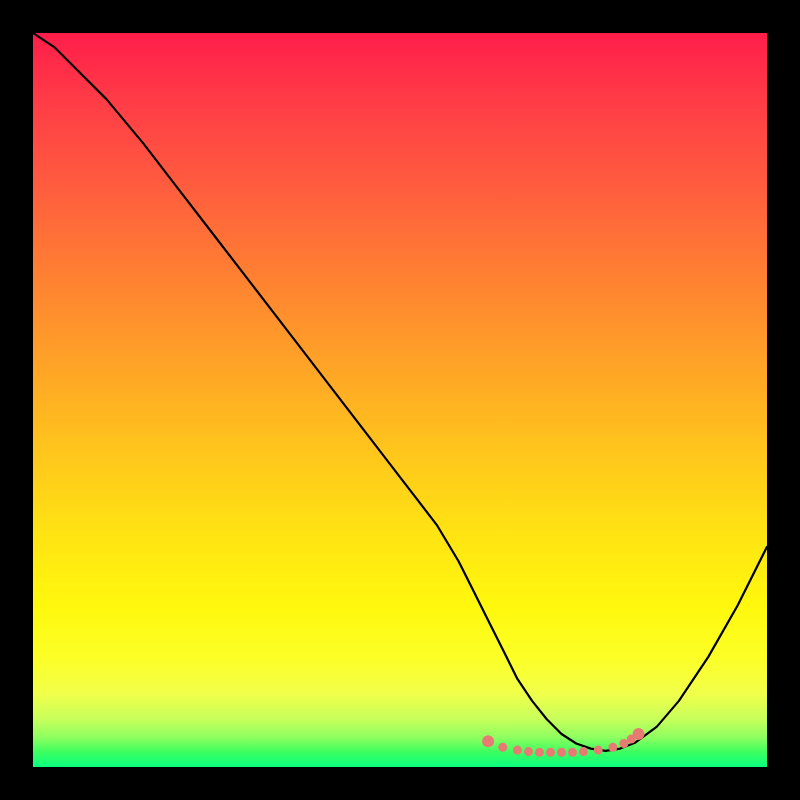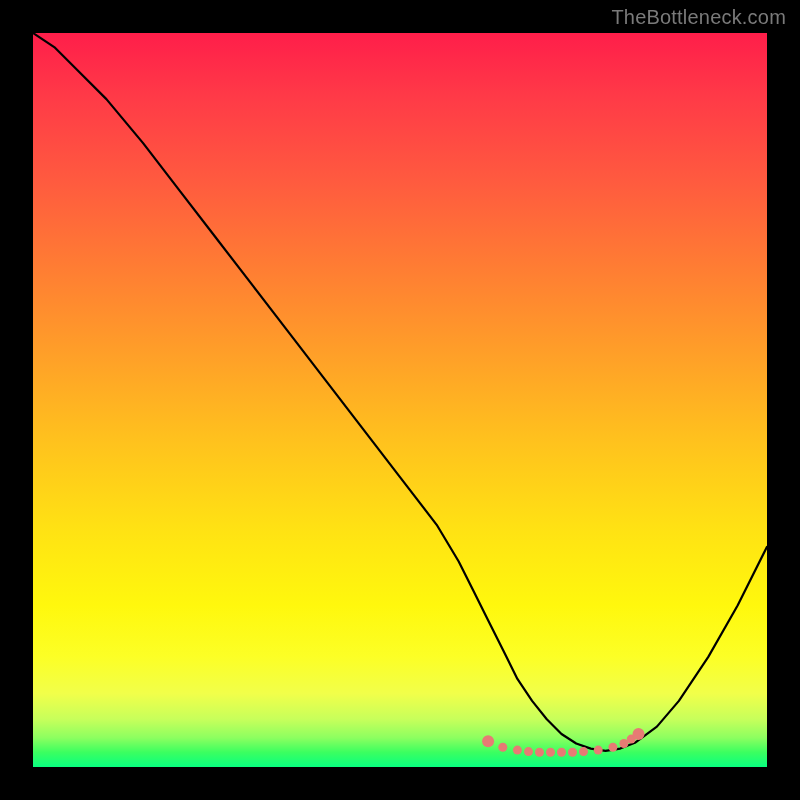--- a/index.html
+++ b/index.html
@@ -61,21 +61,20 @@
     inset: 0;
     width: 100%;
     height: 100%;
   }
 </style>
 </head>
 <body>
 
 <div class="canvas">
 
-  <div class="watermark">TheBottleneck.com</div>
 
   <div class="plot">
     <div class="gradient"></div>
     <svg class="curve" viewBox="0 0 734 734" preserveAspectRatio="none">
       <path fill="none" stroke="#000" stroke-width="2.2" stroke-linecap="round" stroke-linejoin="round" d="M0.0 0.0 L22.0 14.7 L44.0 36.7 L73.4 66.1 L110.1 110.1 L146.8 157.8 L183.5 205.5 L220.2 253.2 L256.9 300.9 L293.6 348.6 L330.3 396.4 L367.0 444.1 L403.7 491.8 L425.7 528.5 L440.4 557.8 L455.1 587.2 L469.8 616.6 L484.4 645.9 L499.1 667.9 L513.8 686.3 L528.5 701.0 L543.2 710.5 L557.8 715.6 L572.5 717.9 L587.2 715.6 L601.9 709.8 L623.9 693.6 L645.9 667.9 L675.3 623.9 L704.6 572.5 L734.0 513.8"></path>
       <g>
           <circle cx="455.1" cy="708.3" r="6" fill="#e77b74"></circle>
           <circle cx="469.8" cy="714.2" r="4.5" fill="#e77b74"></circle>
           <circle cx="484.4" cy="717.1" r="4.5" fill="#e77b74"></circle>
           <circle cx="495.5" cy="718.6" r="4.5" fill="#e77b74"></circle>

